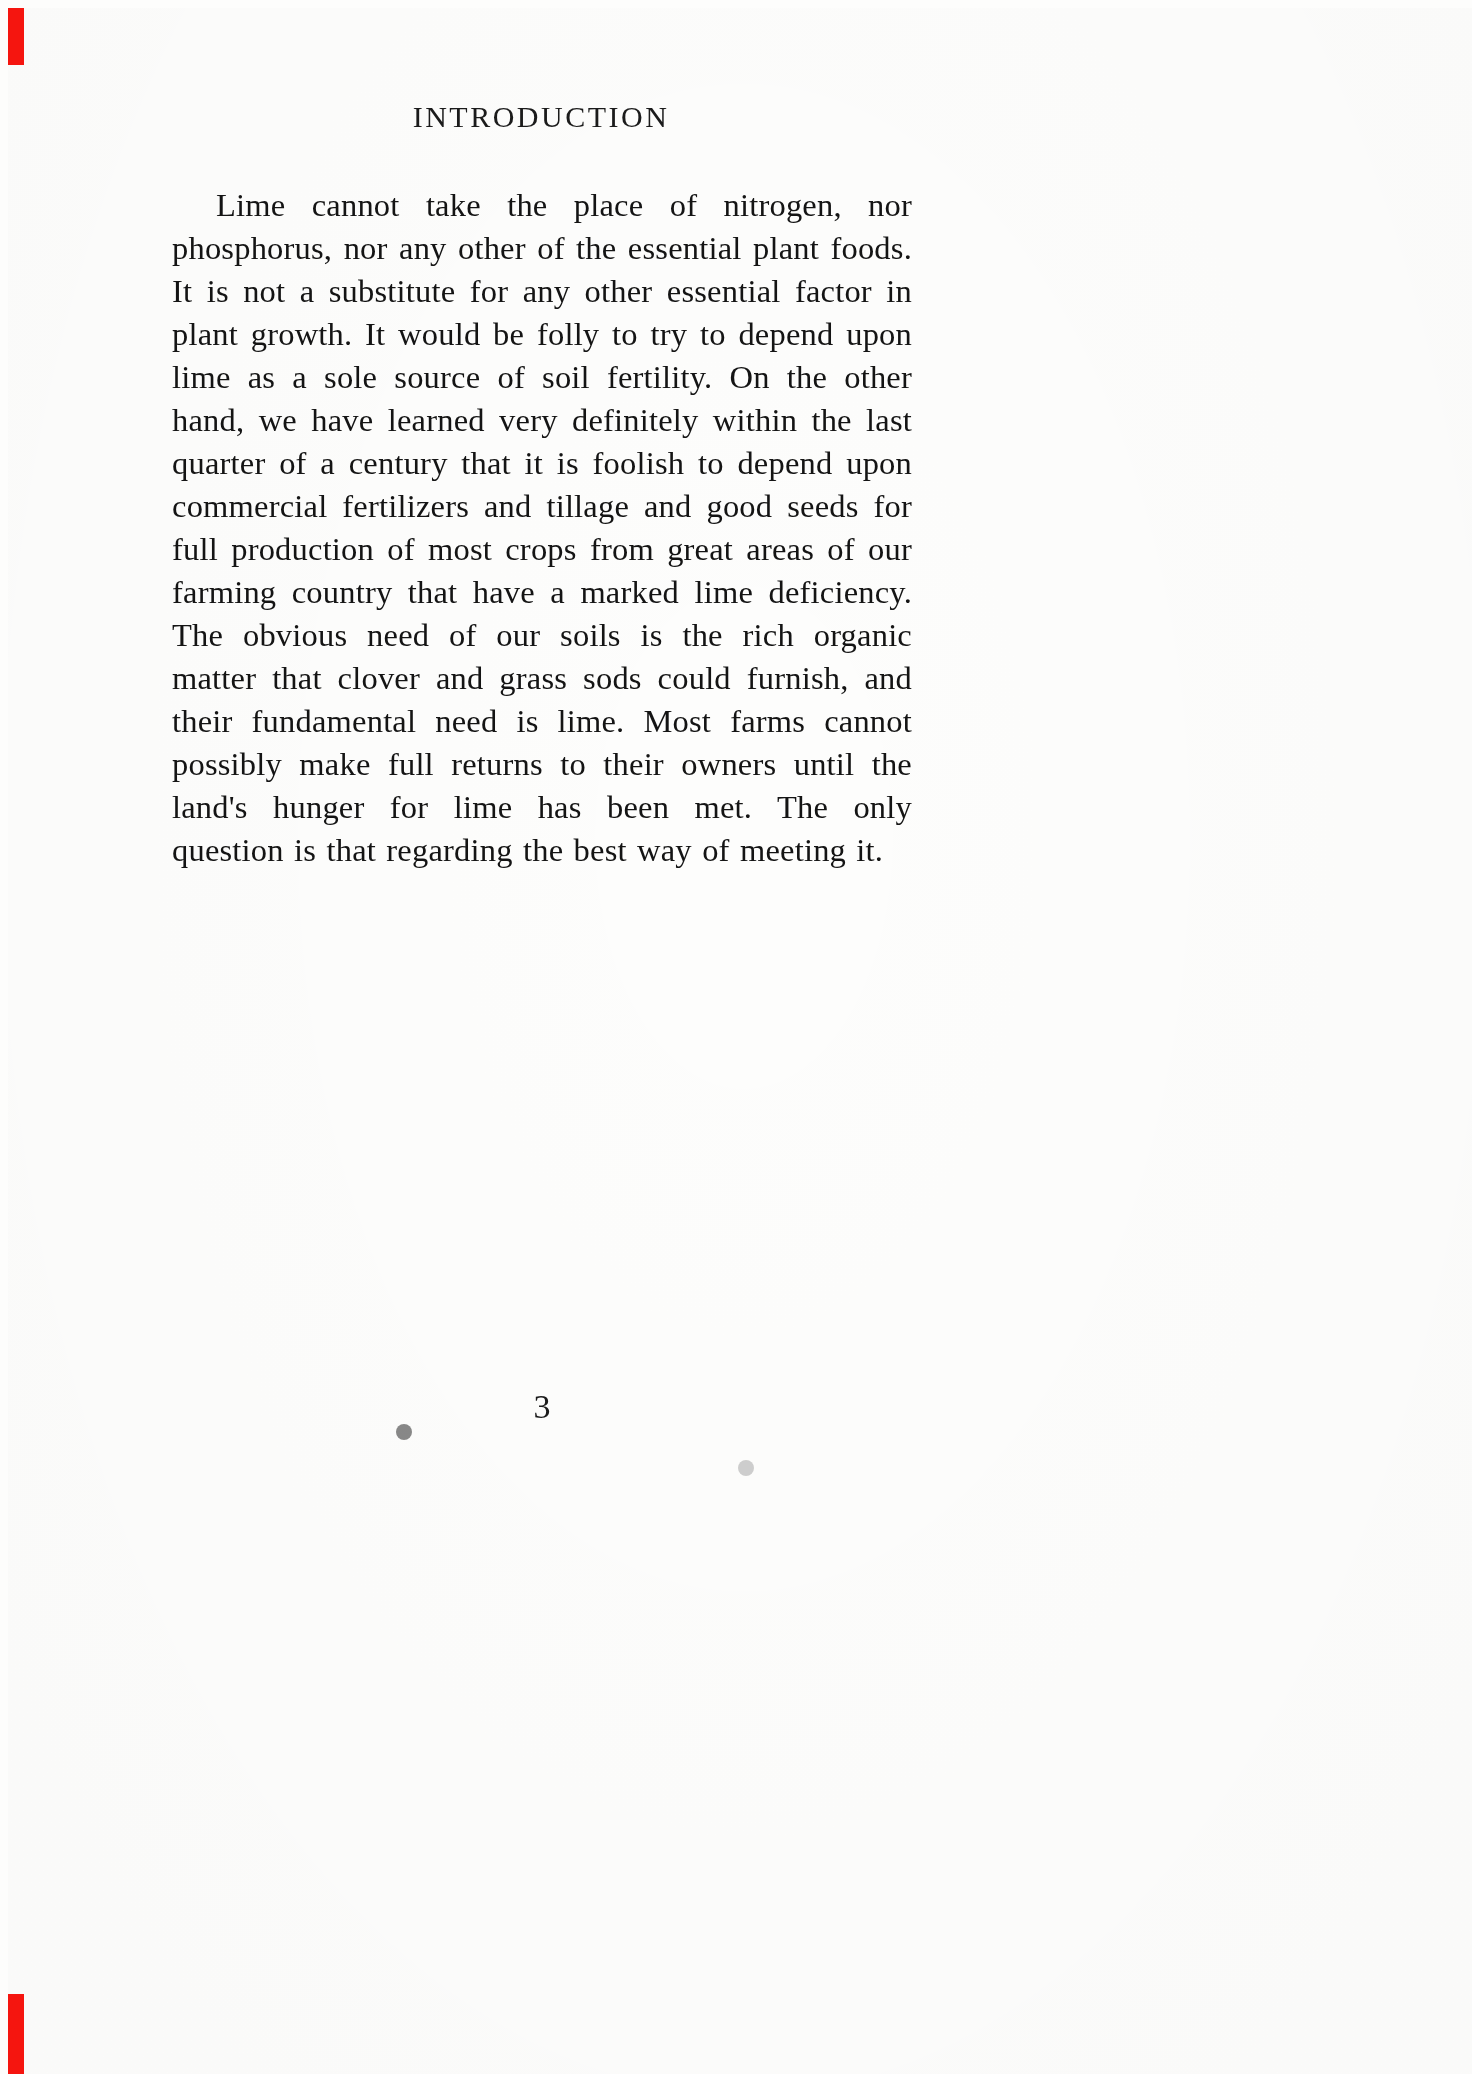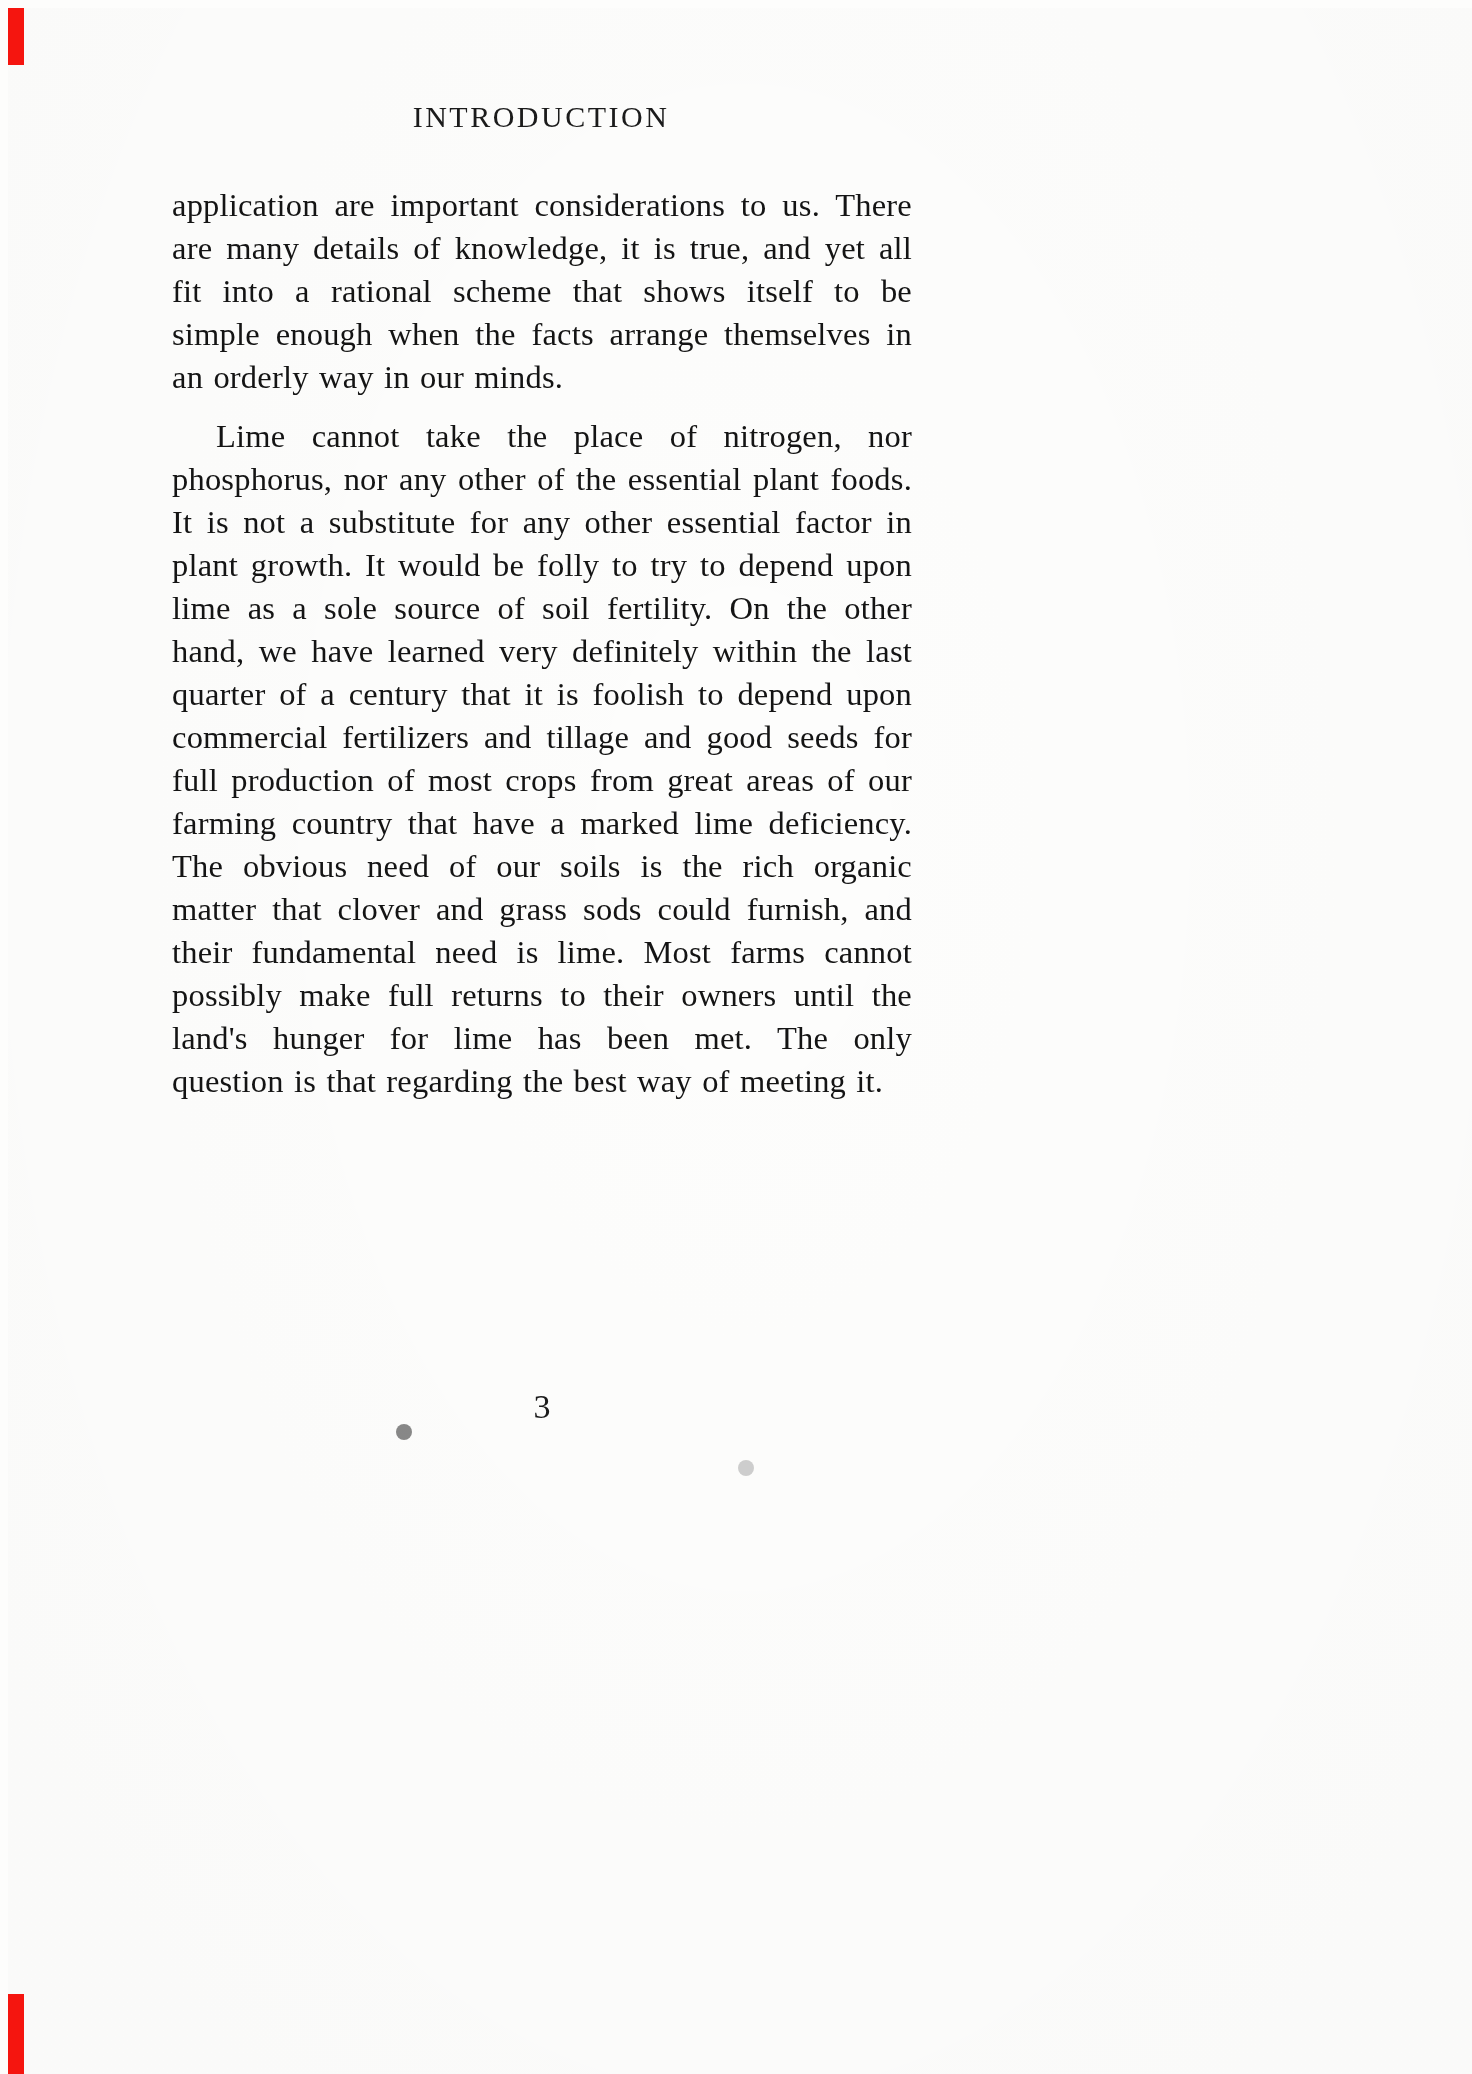--- a/index.html
+++ b/index.html
@@ -87,21 +87,20 @@
 
 <div class="page">
 
   <div class="red-bar top"></div>
 
   <div class="red-bar bottom"></div>
 
   <div class="running-header">INTRODUCTION</div>
 
   <div class="text-block">
-    <p class="no-indent">application are important considerations to us.  There are many details of knowledge, it is true, and yet all fit into a rational scheme that shows itself to be simple enough when the facts arrange themselves in an orderly way in our minds.</p>
     <p class="indent">Lime cannot take the place of nitrogen, nor phosphorus, nor any other of the essential plant foods.  It is not a substitute for any other essential factor in plant growth. It would be folly to try to depend upon lime as a sole source of soil fertility.  On the other hand, we have learned very definitely within the last quarter of a century that it is foolish to depend upon commercial fertilizers and tillage and good seeds for full production of most crops from great areas of our farming country that have a marked lime deficiency.  The obvious need of our soils is the rich organic matter that clover and grass sods could furnish, and their fundamental need is lime. Most farms cannot possibly make full returns to their owners until the land's hunger for lime has been met.  The only question is that regarding the best way of meeting it.</p>
   </div>
 
   <div class="page-number">3</div>
 
   <div class="speck s1"></div>
   <div class="speck s2"></div>
 
 </div>
 

